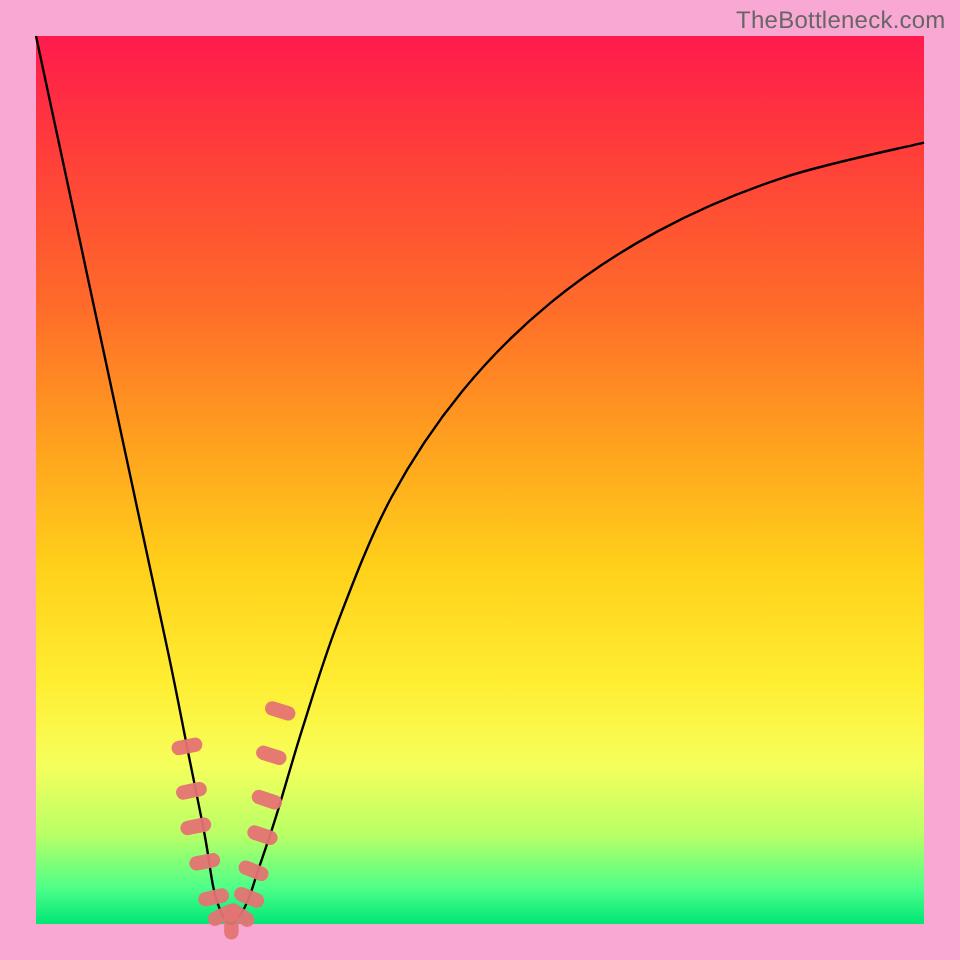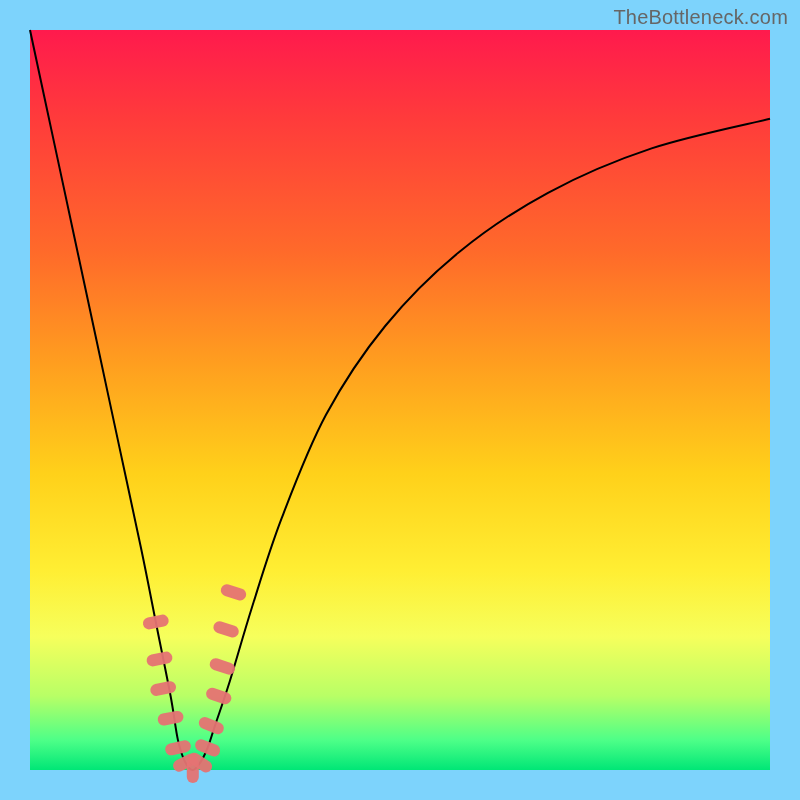--- a/index.html
+++ b/index.html
@@ -8,21 +8,21 @@
     width: 800px;
     height: 800px;
     overflow: hidden;
     background: #000;
     font-family: Arial, Helvetica, sans-serif;
   }
   .frame {
     position: relative;
     width: 800px;
     height: 800px;
-    background: #7dd3fc;
+    background: #f9a8d4;
   }
   .plot-area {
     position: absolute;
     left: 30px;
     top: 30px;
     width: 740px;
     height: 740px;
     
     background: linear-gradient(
       to bottom,

